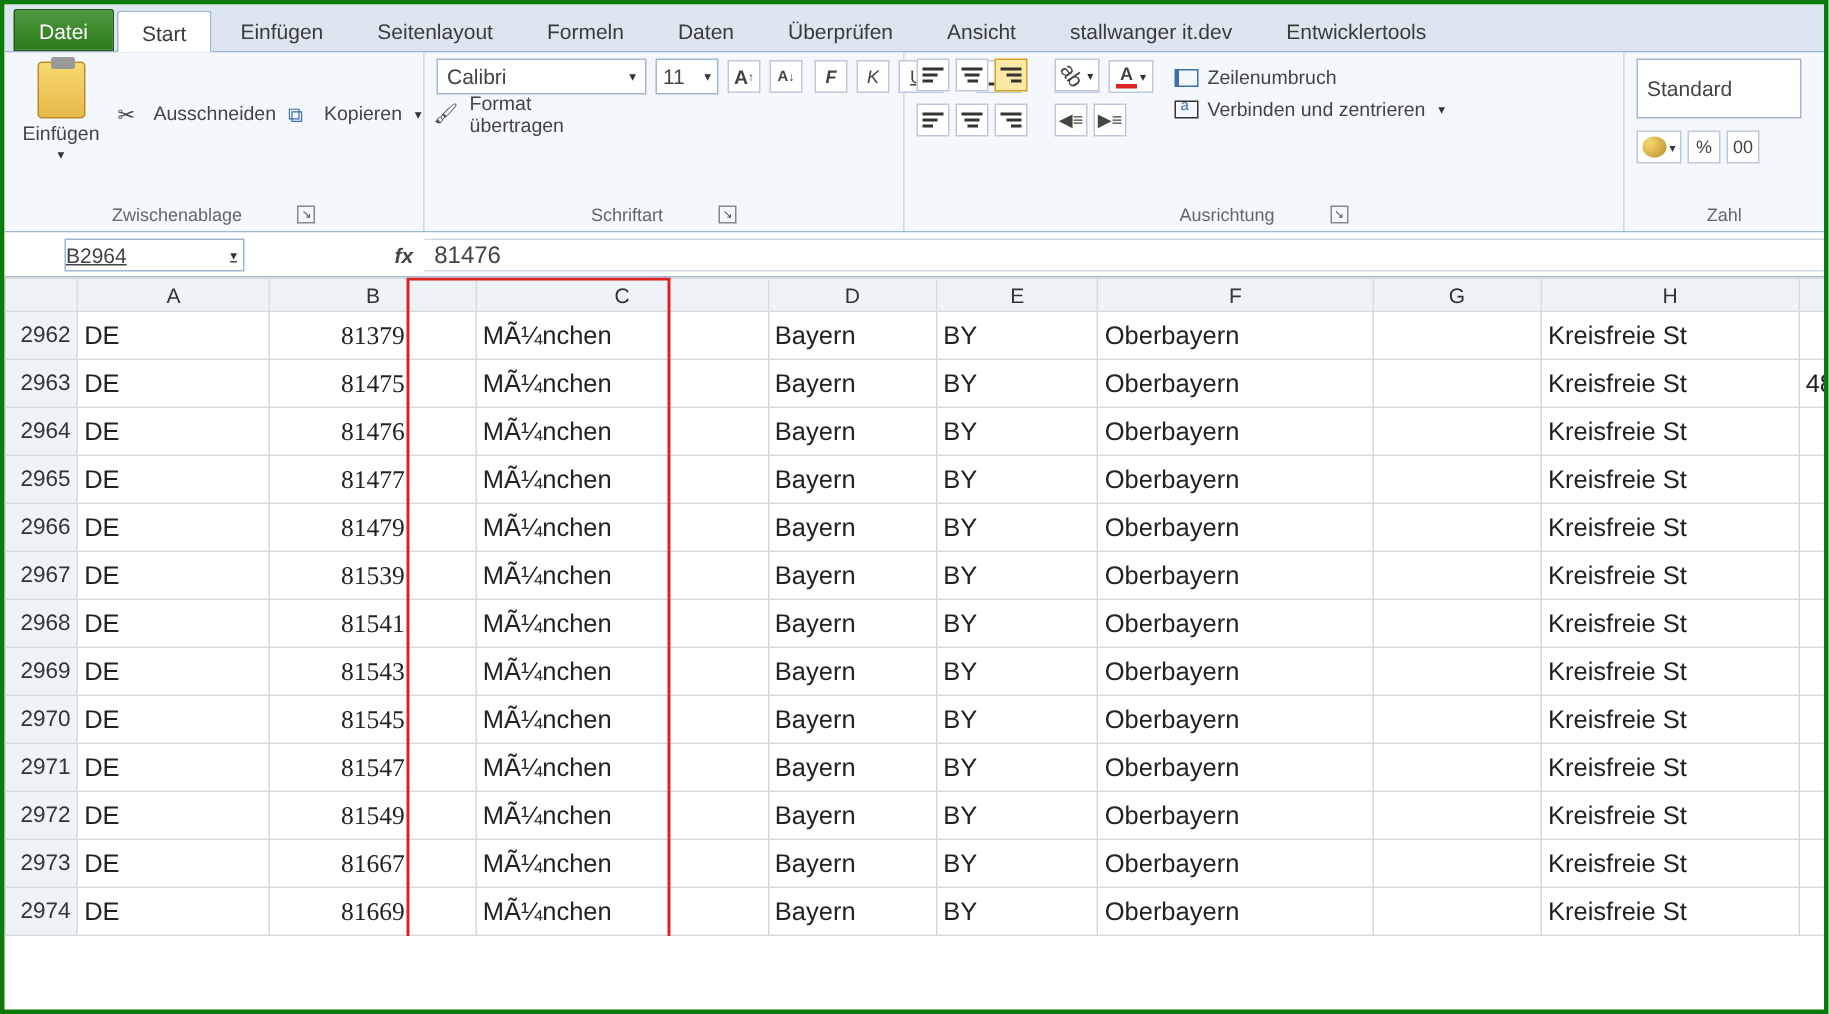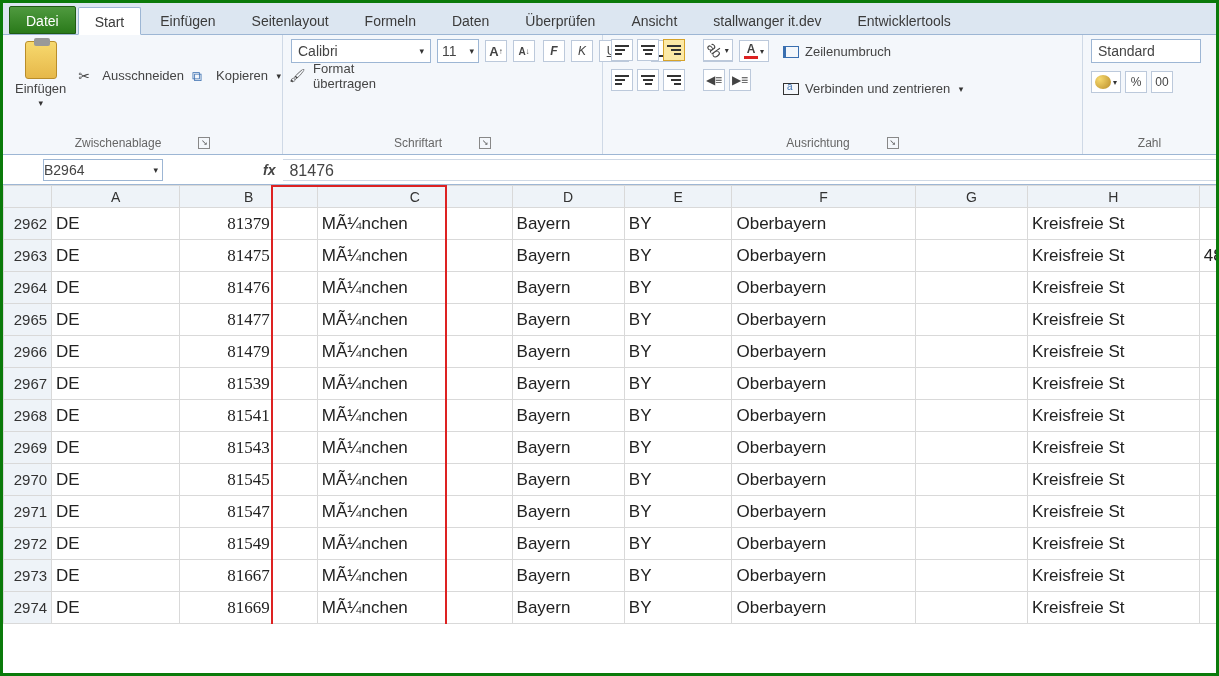--- a/index.html
+++ b/index.html
@@ -33,31 +33,31 @@
 .mini-wide { width: 30px; }
 .bold-btn { font-weight: bold; font-style: italic; }
 .italic-btn { font-style: italic; }
 .under-btn { text-decoration: underline; }
 .dd::after { content: "▾"; font-size: 8px; margin-left: 2px; color: #333; }
 .dd2 { display:flex; align-items:center; }
 
 .align-group-body { display: flex; flex-direction: column; gap: 8px; }
 .align-row { display: flex; align-items: center; gap: 4px; }
 
-.align-group-right { display: flex; flex-direction: column; gap: 20px; padding-top: 4px; }
+.align-group-right { display: flex; flex-direction: column; gap: 4px; padding-top: 4px; }
 .rib-btn { display: flex; align-items: center; gap: 6px; font-size: 13px; cursor: pointer; padding: 1px 2px; }
 
 .num-group-body { display: flex; flex-direction: column; gap: 8px; }
-.num-combo { width: 110px; height: 24px; border: 1px solid #9db6d4; background: #fff; padding: 2px 6px; font-size: 14px; }
+.num-combo { width: 110px; height: 40px; border: 1px solid #9db6d4; background: #fff; padding: 2px 6px; font-size: 14px; }
 
 .dropdown-arrow { font-size: 9px; color: #333; }
 
 
 .fbar { display: flex; align-items: center; height: 30px; border-bottom: 1px solid #9db6d4; background: #fff; }
-.name-box { width: 120px; height: 22px; border: 1px solid #9db6d4; margin: 0 40px 0 40px; text-align: center; font-size: 14px; line-height: 20px; }
+.name-box { width: 120px; height: 22px; border: 1px solid #9db6d4; margin: 0 40px 0 40px; text-align: center; font-size: 14px; line-height: 20px; text-decoration: underline; }
 .fx-label { font-style: italic; font-weight: bold; font-size: 14px; margin: 0 8px 0 60px; }
 .f-input { flex: 1; height: 22px; border: 1px solid #cfd9e6; border-left: none; border-right: none; padding: 0 6px; font-size: 16px; line-height: 22px; }
 
 
 .grid { position: relative; overflow: hidden; }
 table { border-collapse: collapse; width: 110%; table-layout: fixed; }
 th, td { border: 1px solid #d9d9d9; height: 32px; font-size: 17px; color: #222; padding: 0 4px; overflow: hidden; white-space: nowrap; }
 th { background: #eef3f8; font-weight: normal; height: 22px; font-size: 14px; color: #333; text-align: center; }
 .rowhdr { background: #eef3f8; text-align: right; font-size: 15px; color: #333; width: 42px; padding-right: 4px; }
 .corner { background: #eef3f8; width: 42px; }

